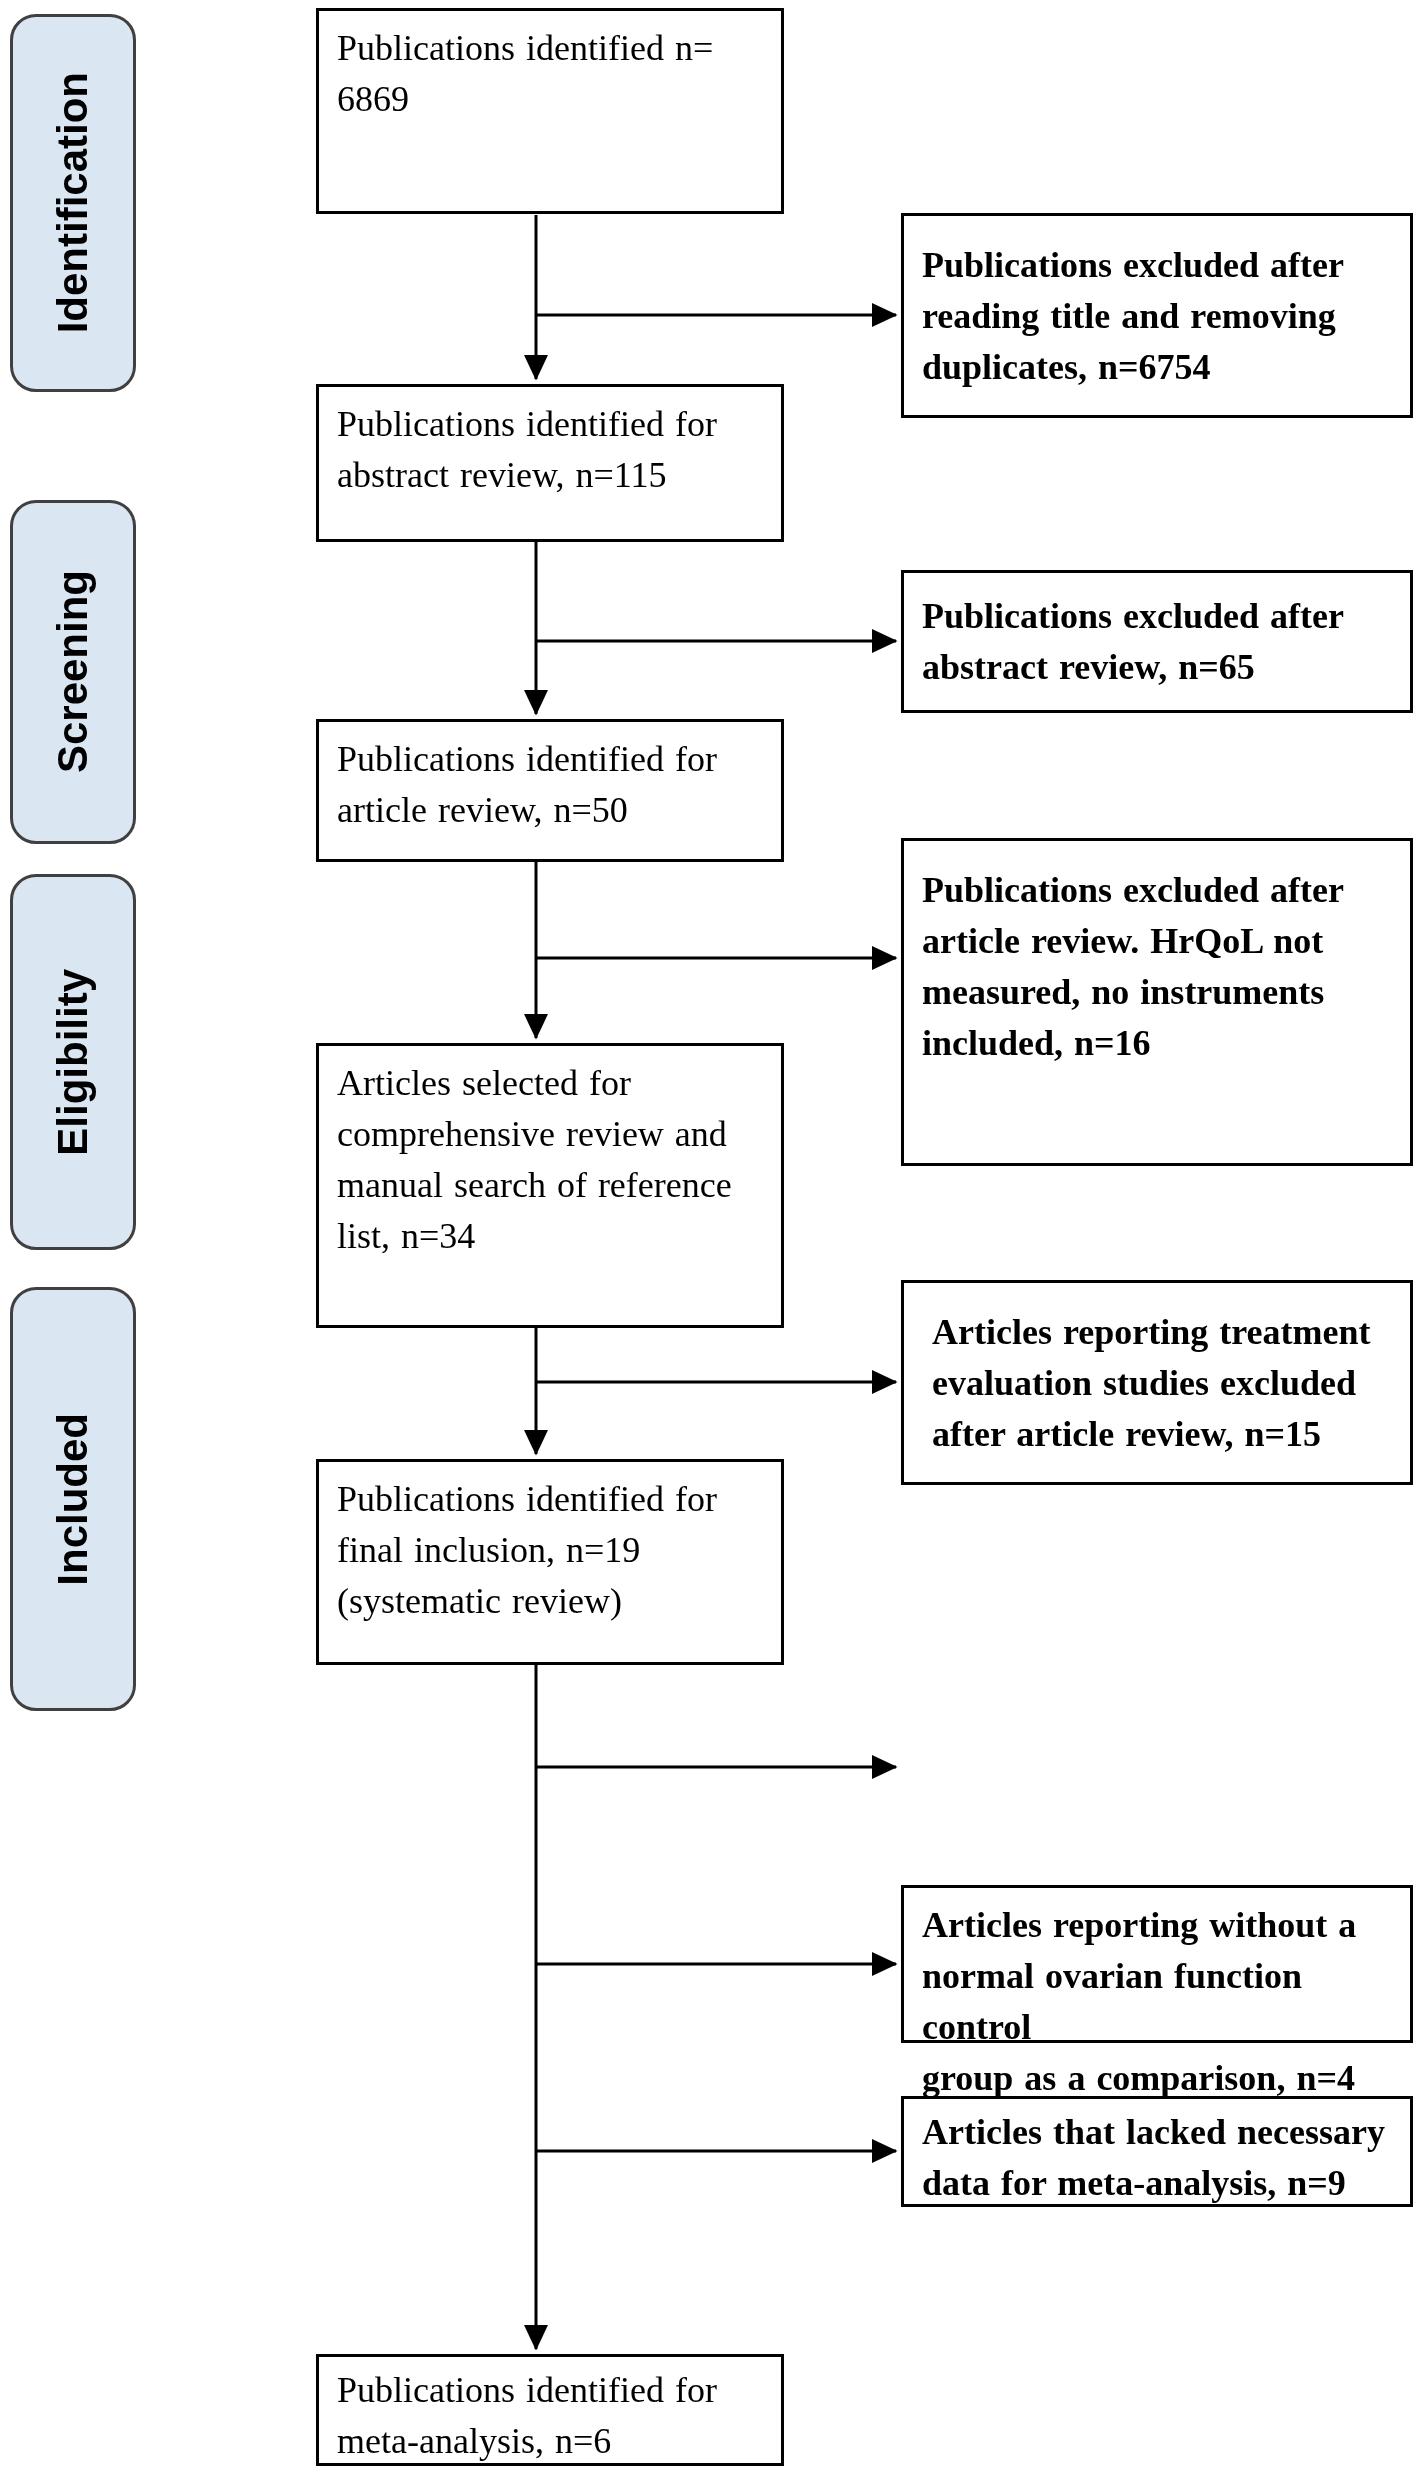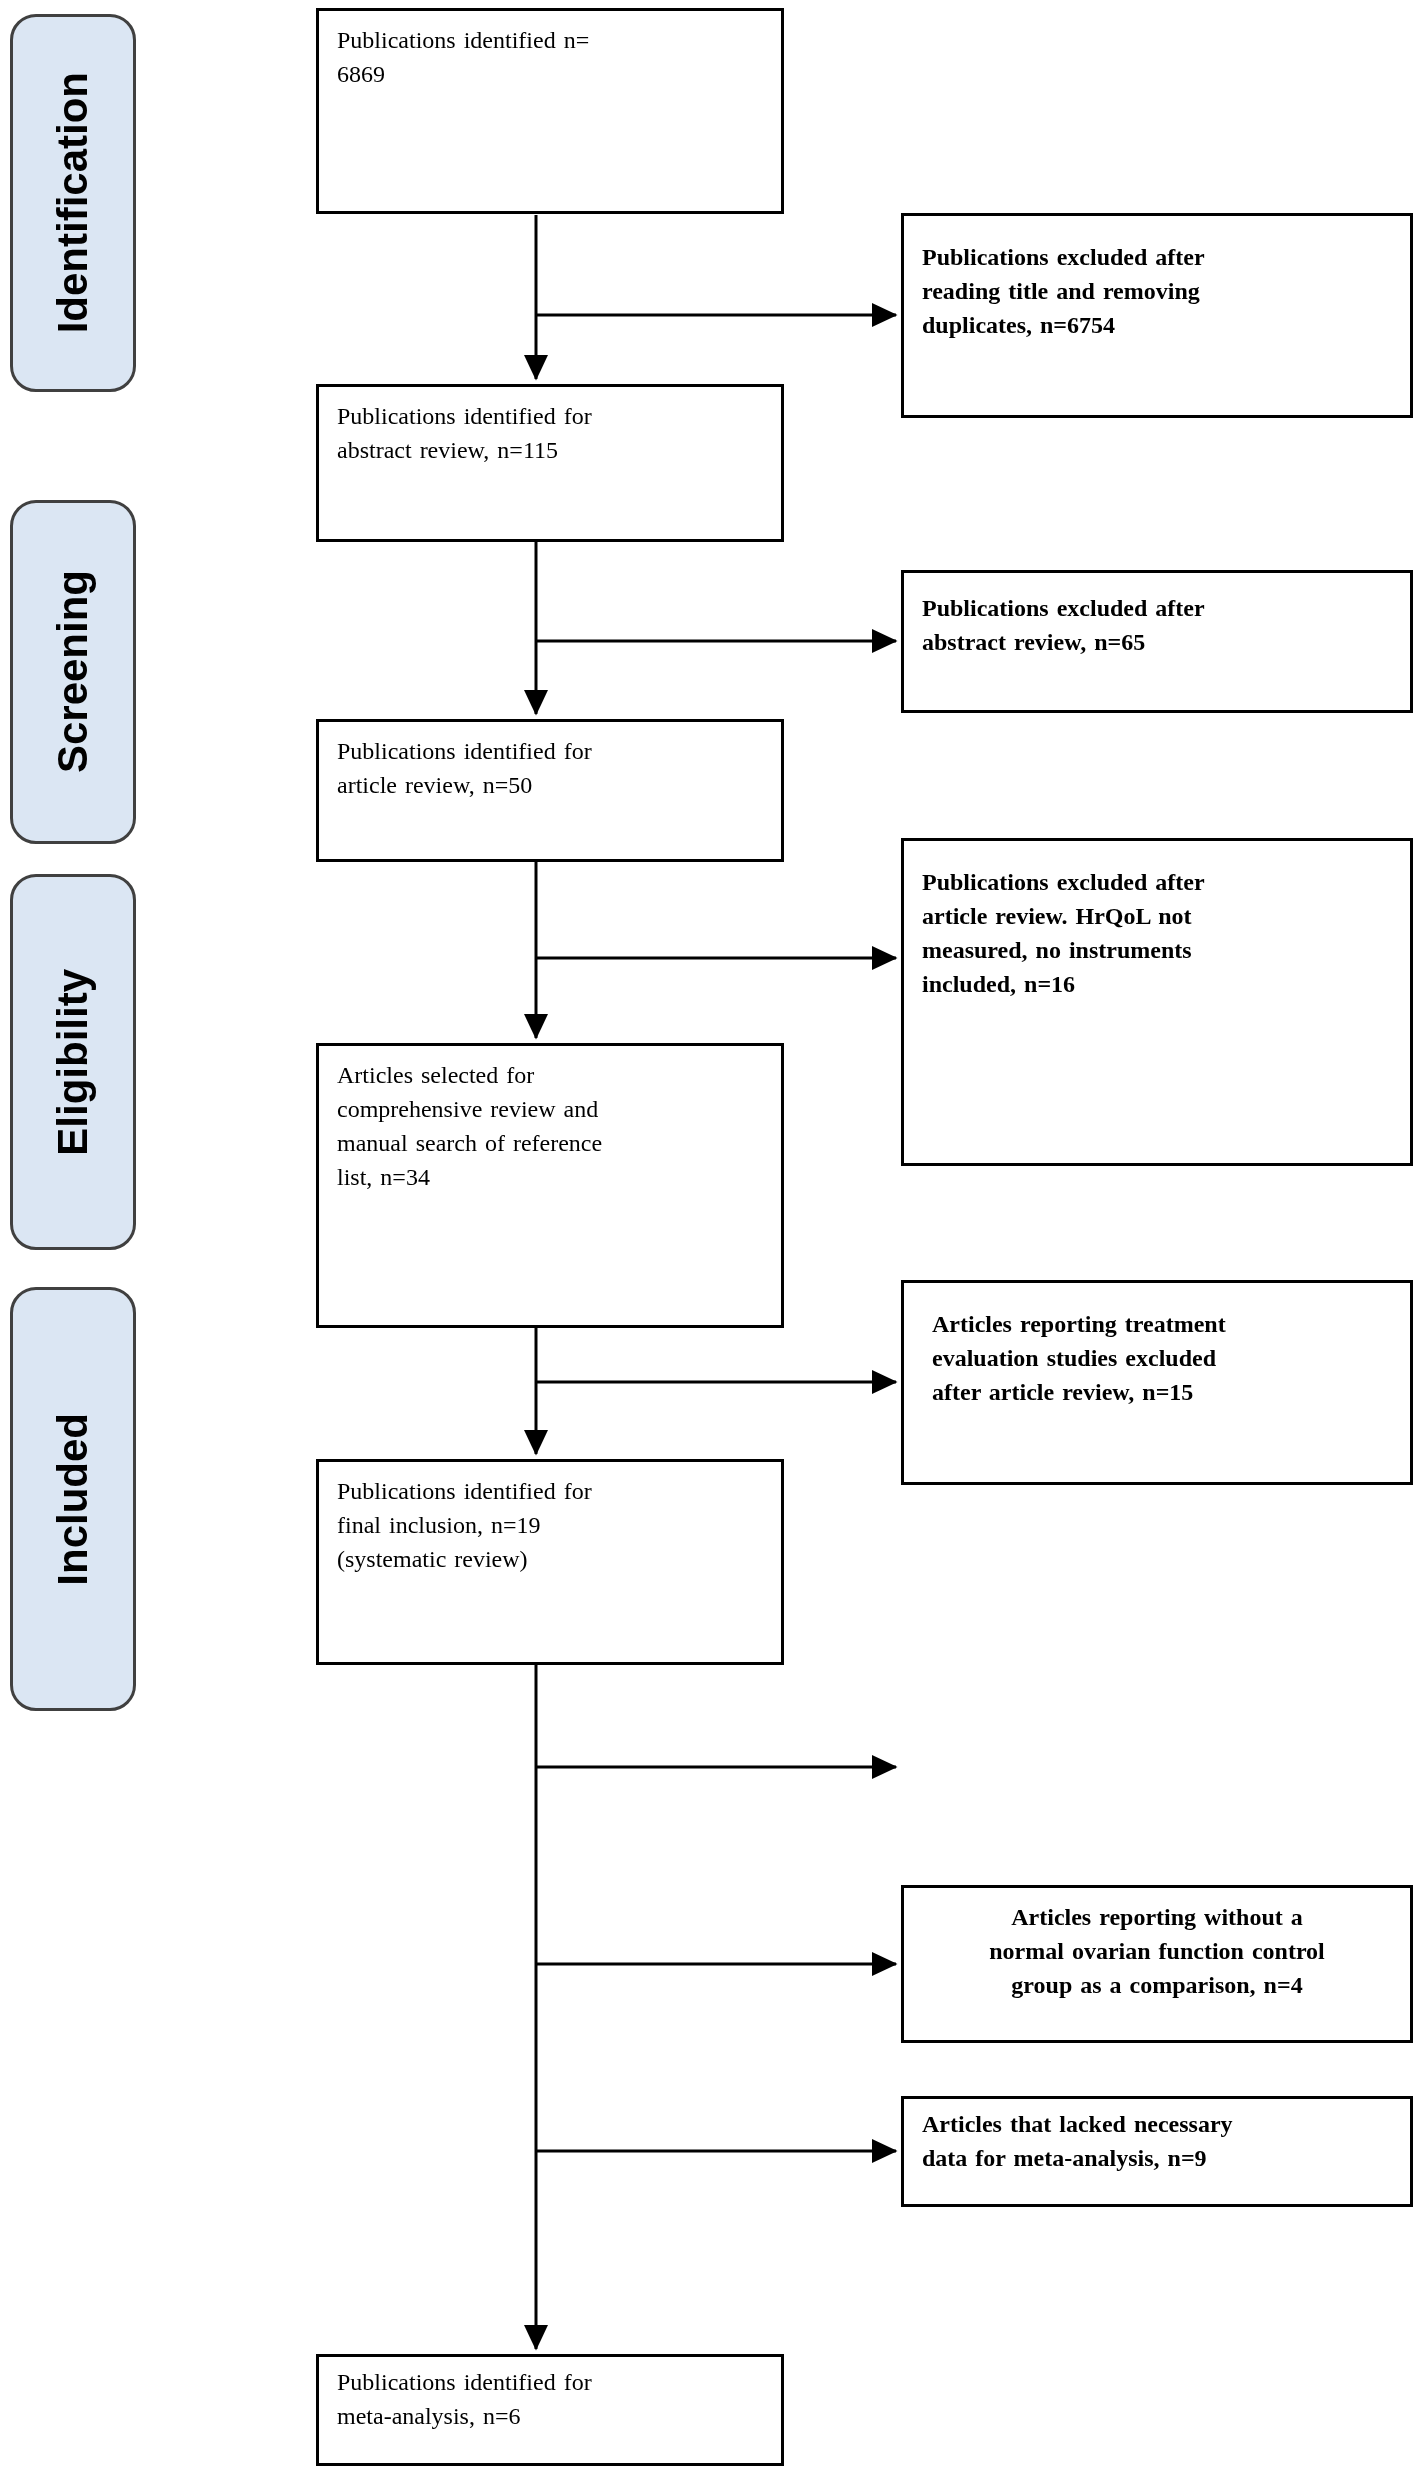--- a/index.html
+++ b/index.html
@@ -42,21 +42,21 @@
   .flow-box, .excl-box {
     position: absolute;
     background: var(--background);
     border: 3px solid var(--box-border);
   }
   .flow-box { left: 316px; width: 468px; }
   .excl-box { left: 901px; width: 512px; font-weight: bold; }
   .box-text {
     padding: 12px 18px;
     font-family: "Liberation Serif", serif;
-    font-size: 24px;
+    font-size: 36px;
     line-height: 1.42;
     color: var(--text-color);
     white-space: pre-line;
     word-spacing: 2px;
   }
   svg.connectors {
     position: absolute;
     left: 0; top: 0;
     width: 1418px;
     height: 2476px;
@@ -146,21 +146,21 @@
 article review. HrQoL not
 measured, no instruments
 included, n=16</div>
   </div>
   <div class="excl-box" style="top:1280px;height:205px;">
     <div class="box-text" style="padding-top:24px;margin-left:10px;">Articles reporting treatment
 evaluation studies excluded
 after article review, n=15</div>
   </div>
   <div class="excl-box" style="top:1885px;height:158px;">
-    <div class="box-text" style="text-align:center;">Articles reporting without a
+    <div class="box-text" style="">Articles reporting without a
 normal ovarian function control
 group as a comparison, n=4</div>
   </div>
   <div class="excl-box" style="top:2096px;height:111px;">
     <div class="box-text" style="padding-top:8px;">Articles that lacked necessary
 data for meta-analysis, n=9</div>
   </div>
 
 </div>
 

